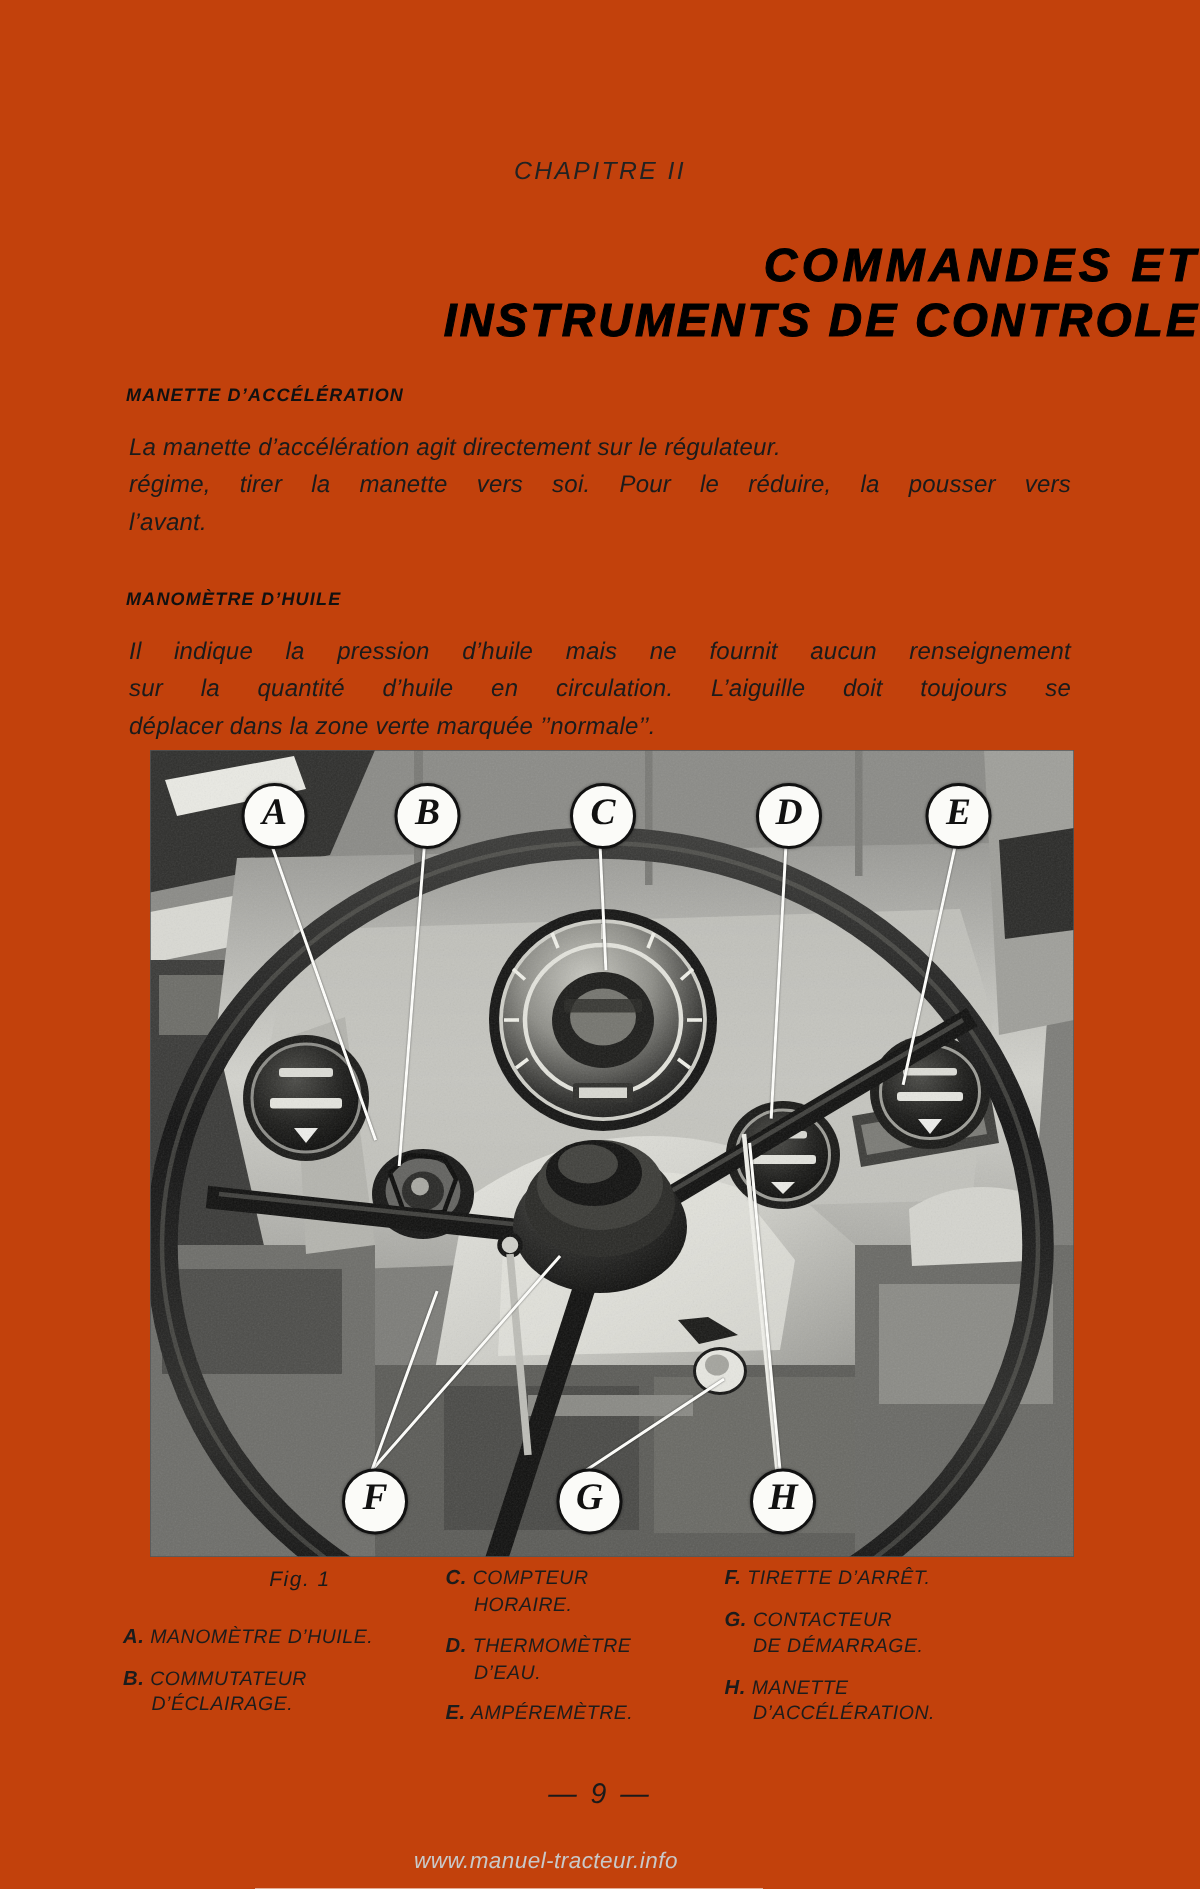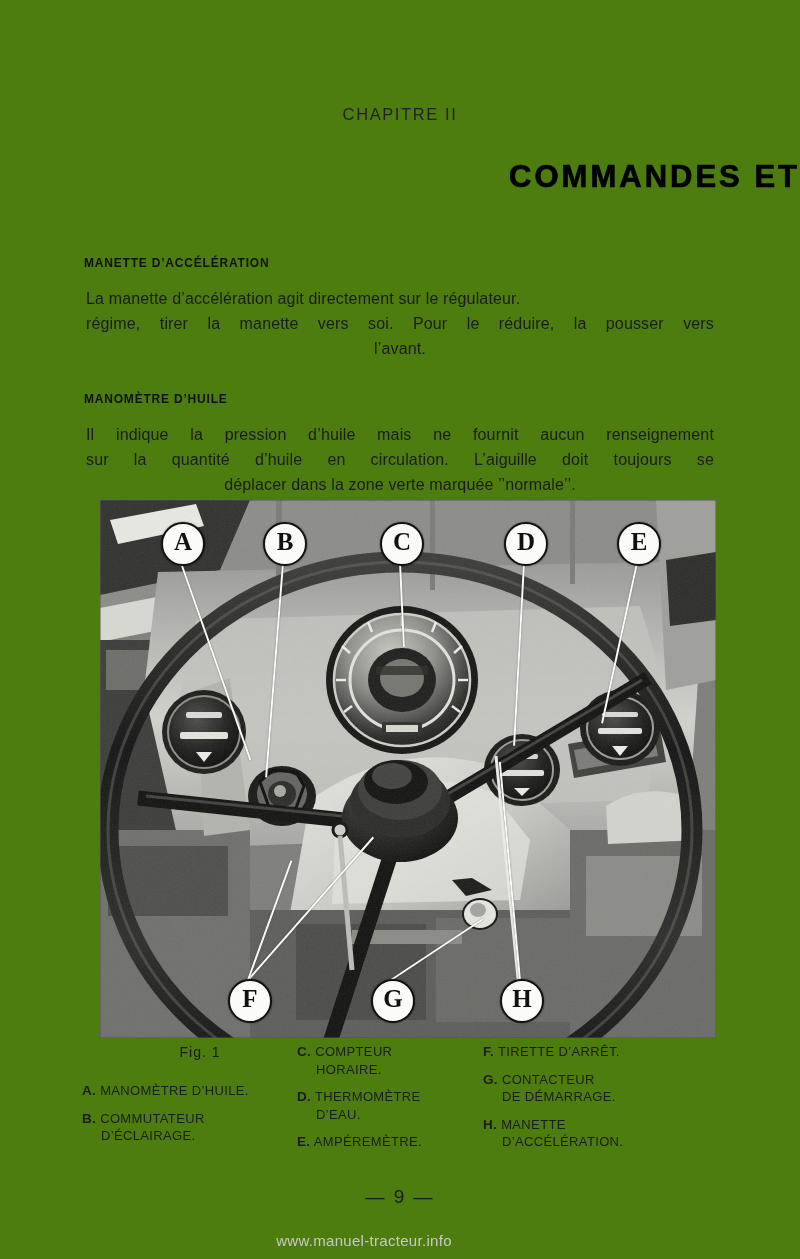--- a/index.html
+++ b/index.html
@@ -13,21 +13,22 @@
     height: 1259px;
     position: relative;
     font-family: "Liberation Sans", sans-serif;
     color: #1a1a1a;
     overflow: hidden;
   }
 
   .page {
     position: absolute;
     inset: 0;
-    background: #4d7c0f;
+    background: #c2410c;
+    font-style: italic;
   }
 
   
   .chapter-line {
     position: absolute;
     top: 105px;
     left: 0;
     width: 800px;
     text-align: center;
     font-size: 16.5px;
@@ -65,21 +66,21 @@
   .para {
     position: absolute;
     left: 86px;
     width: 628px;
     font-size: 16px;
     line-height: 25px;
     color: #1b1b1b;
     text-align: justify;
     letter-spacing: 0.15px;
   }
-  .para .lastline { text-align: center; }
+  .para .lastline { text-align: left; }
 
   #head-1 { top: 256px; }
   #para-1 { top: 286px; }
   #head-2 { top: 392px; }
   #para-2 { top: 422px; }
 
   
   .figure {
     position: absolute;
     left: 100px;
@@ -184,20 +185,21 @@
 </style>
 </head>
 <body>
 
 <div class="page">
 
   <div class="chapter-line">CHAPITRE II</div>
 
   <div class="main-title">
     <span class="l1">COMMANDES ET</span>
+    <span class="l2">INSTRUMENTS  DE  CONTROLE</span>
   </div>
 
   <div class="sec-head" id="head-1">MANETTE D’ACCÉLÉRATION</div>
   <div class="para" id="para-1">
     <div>La manette d’accélération agit directement sur le régulateur.</div>
     <div style="text-align:justify;text-align-last:justify;">régime, tirer la manette vers soi. Pour le réduire, la pousser vers</div>
     <div class="lastline">l’avant.</div>
   </div>
 
   <div class="sec-head" id="head-2">MANOMÈTRE D’HUILE</div>

